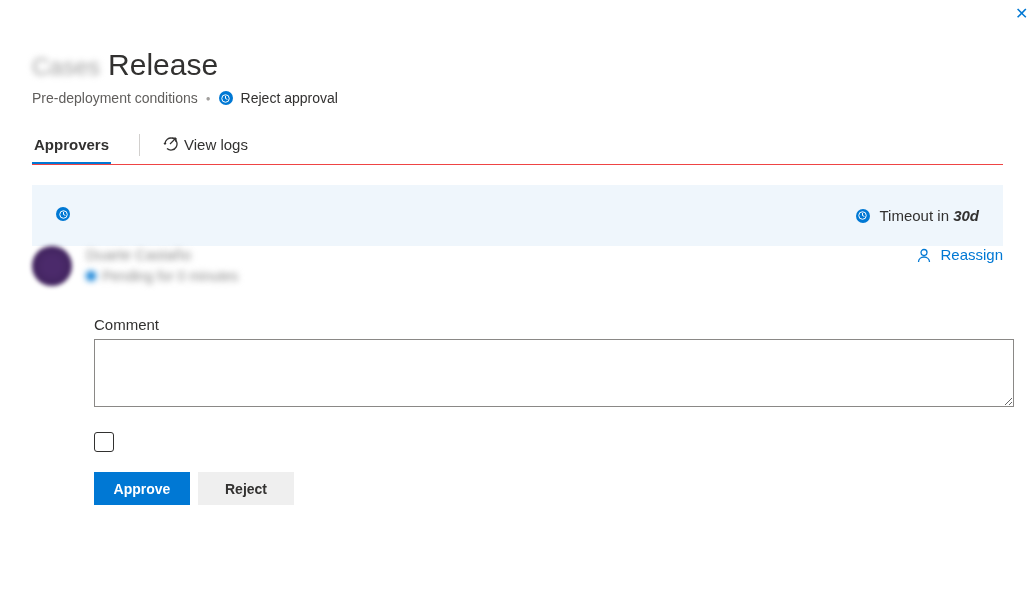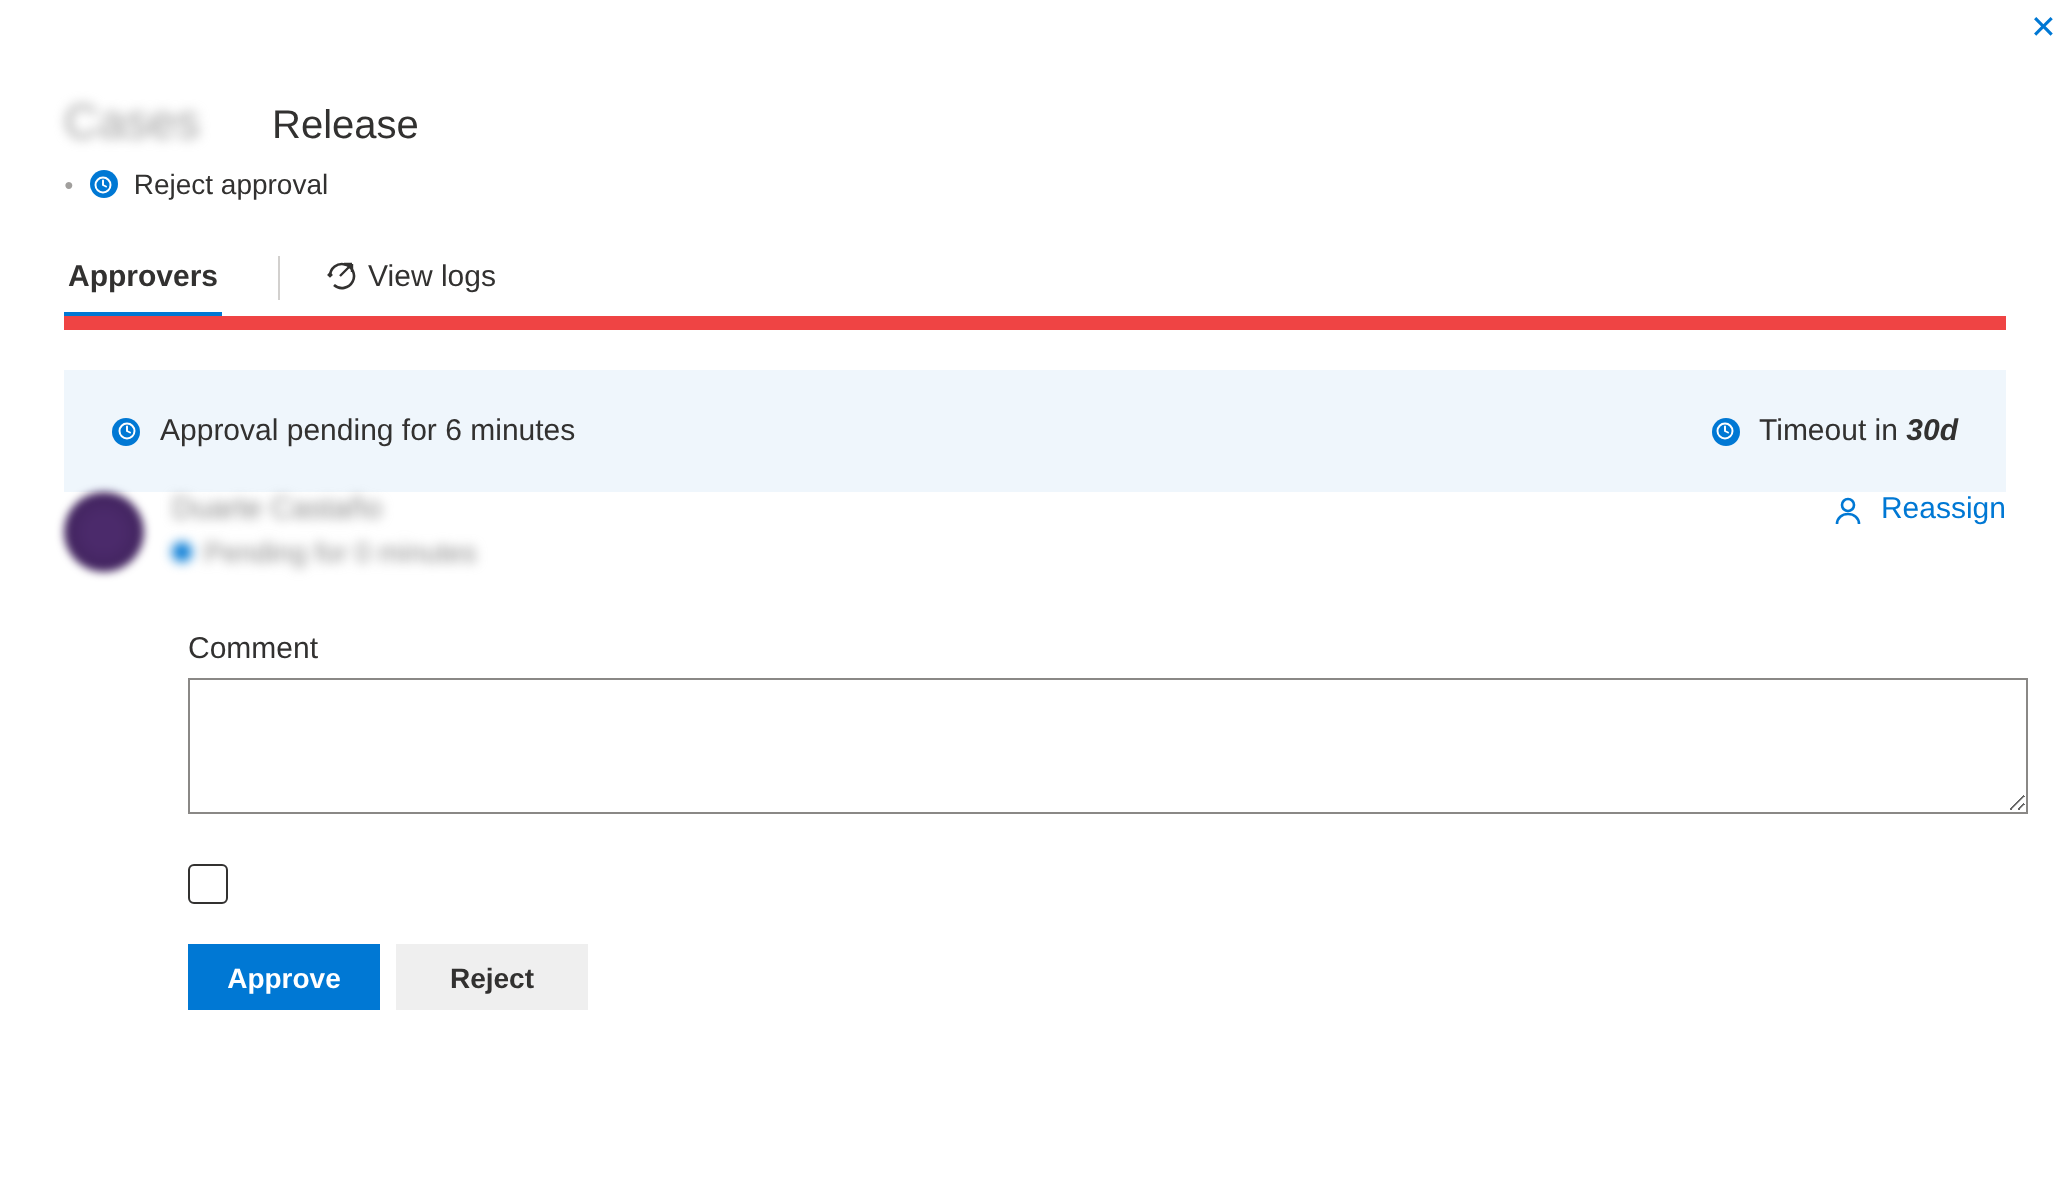--- a/index.html
+++ b/index.html
@@ -12,36 +12,36 @@
       height: 600px;
       position: relative;
       padding: 0 32px;
     }
     .header { padding-top: 48px; }
     .title-row { display: flex; align-items: baseline; gap: 8px; }
     .title-blur {
       font-size: 24px; font-weight: 400; color: #a0a0a0;
       filter: blur(3px); user-select: none;
     }
-    .title { font-size: 20px; font-weight: 400; color: #323130; margin-left: 28px; }
+    .title { font-size: 30px; font-weight: 400; color: #323130; }
     .breadcrumb {
       margin-top: 8px; display: flex; align-items: center; gap: 8px;
       font-size: 14px; color: #605e5c;
     }
     .bc-sep { color: #a19f9d; font-size: 8px; }
     .clock-icon {
       display: inline-flex; align-items: center; justify-content: center;
       width: 14px; height: 14px; border-radius: 50%;
       background: #0078d4; color: #fff;
     }
     .clock-icon svg { width: 9px; height: 9px; }
     .bc-status { color: #323130; }
     .tabs {
       margin-top: 28px; display: flex; align-items: center;
-      border-bottom: 7px solid #ef4444;
+      border-bottom: 1px solid #ef4444;
     }
     .tab {
       padding: 0 2px 10px 2px; font-size: 15px; color: #323130;
       cursor: pointer; position: relative; margin-right: 28px;
     }
     .tab.active { font-weight: 600; }
     .tab.active::after {
       content: ""; position: absolute; left: 0; right: 0; bottom: -1px;
       height: 2px; background: #0078d4;
     }
@@ -116,20 +116,21 @@
 <body>
 
 <div class="close-x"></div>
 
 <div class="header">
   <div class="title-row">
     <span class="title-blur">Cases</span>
     <span class="title">Release</span>
   </div>
   <div class="breadcrumb">
+    <span>Pre-deployment conditions</span>
     <span class="bc-sep">●</span>
     <span class="clock-icon">
       <svg viewBox="0 0 12 12">
           <circle cx="6" cy="6" r="5" fill="none" stroke="#fff" stroke-width="1.3"></circle>
           <path d="M6 3v3l2 1" stroke="#fff" stroke-width="1.3" fill="none" stroke-linecap="round"></path>
         </svg>
     </span>
     <span class="bc-status">Reject approval</span>
   </div>
 </div>
@@ -154,23 +155,20 @@
 
 <div class="banner">
   <div class="banner-left">
     <div class="banner-row">
       <span class="clock-icon">
         <svg viewBox="0 0 12 12">
             <circle cx="6" cy="6" r="5" fill="none" stroke="#fff" stroke-width="1.3"></circle>
             <path d="M6 3v3l2 1" stroke="#fff" stroke-width="1.3" fill="none" stroke-linecap="round"></path>
           </svg>
       </span>
-      <span class="banner-title">
-        <span>Approval pending for </span><span>6 minutes</span>
-      </span>
     </div>
   </div>
   <div class="banner-right">
     <span class="clock-icon">
       <svg viewBox="0 0 12 12">
           <circle cx="6" cy="6" r="5" fill="none" stroke="#fff" stroke-width="1.3"></circle>
           <path d="M6 3v3l2 1" stroke="#fff" stroke-width="1.3" fill="none" stroke-linecap="round"></path>
         </svg>
     </span>
     <span class="timeout-text">

